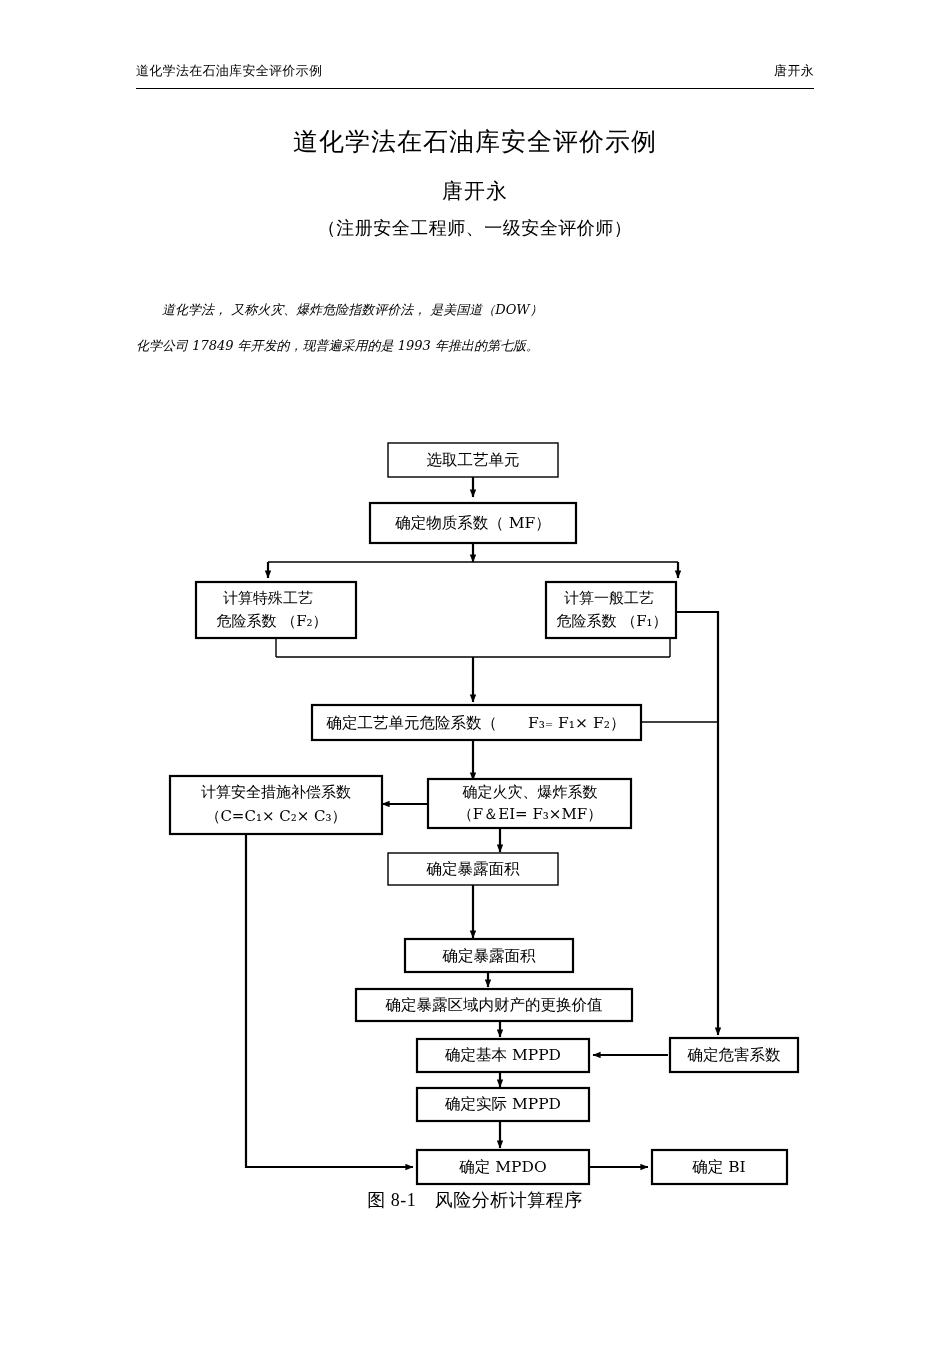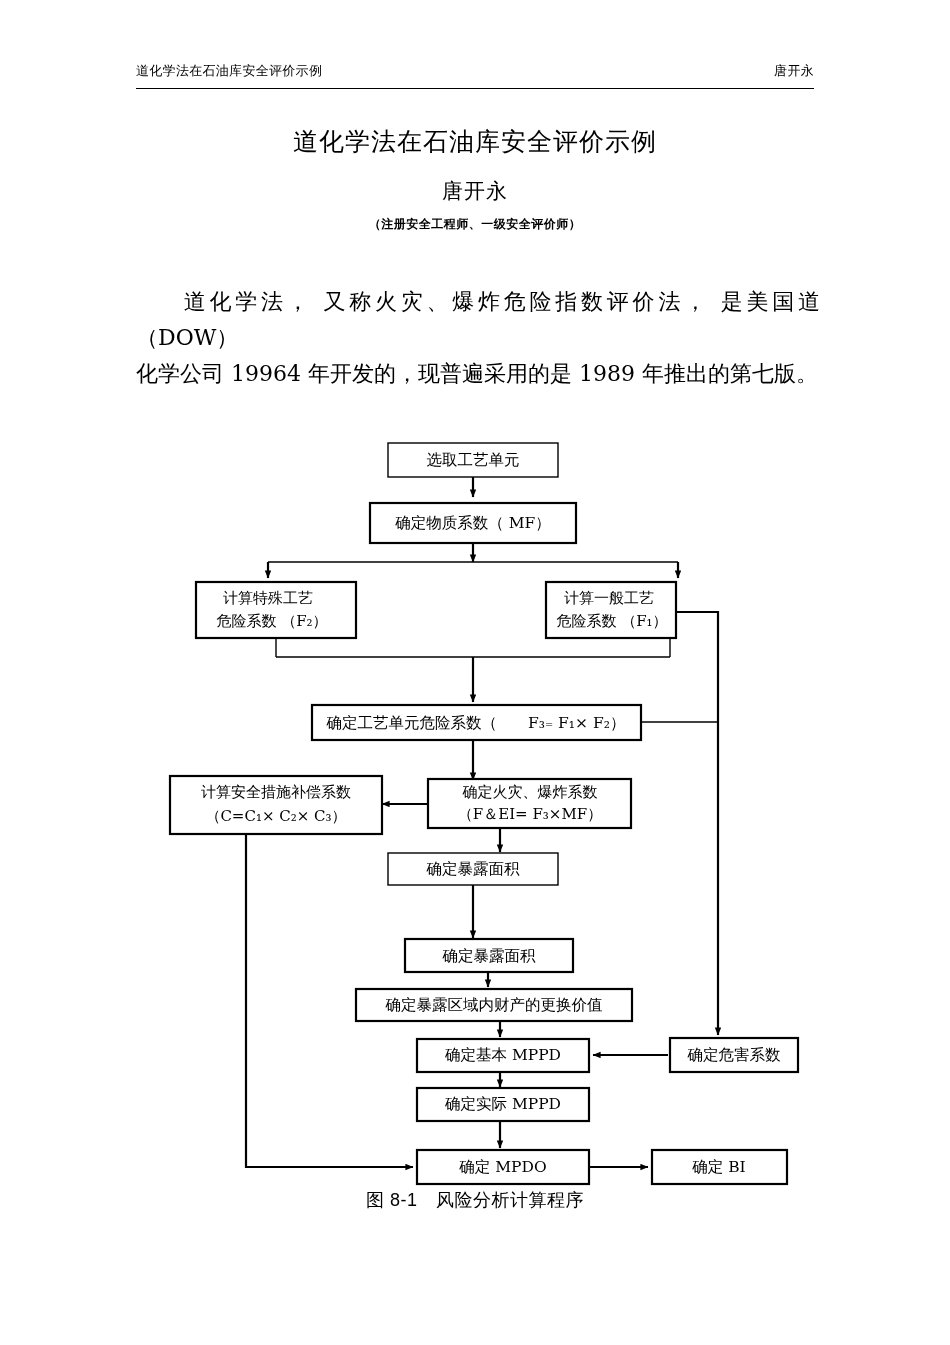--- a/index.html
+++ b/index.html
@@ -63,35 +63,35 @@
     font-size: 21px;
     letter-spacing: 1px;
   }
   .doc-credentials {
     position: absolute;
     left: 0;
     top: 216px;
     width: 950px;
     text-align: center;
     font-family: "DejaVu Serif", "Liberation Serif", serif;
-    font-size: 12px;
+    font-size: 18px;
     letter-spacing: 0.5px;
-    font-weight: bold;
   }
 
   
   .body-para {
     position: absolute;
     left: 136px;
-    top: 284px;
+    top: 292px;
     width: 684px;
     font-family: "DejaVu Serif", "Liberation Serif", serif;
-    font-size: 22px;
+    font-size: 13px;
     line-height: 36px;
     text-align: justify;
+    font-style: italic;
   }
   .body-para .indent { display: inline-block; width: 2em; }
 
   
   .chart {
     position: absolute;
     left: 0;
     top: 16px;
     width: 950px;
     height: 1345px;
@@ -112,21 +112,21 @@
   }
   .conn { stroke: #000000; fill: none; }
 
   
   .fig-caption {
     position: absolute;
     left: 0;
     top: 1188px;
     width: 950px;
     text-align: center;
-    font-family: Liberation Sans, sans-serif;
+    font-family: Liberation Serif, serif;
     font-size: 18px;
     letter-spacing: 0.5px;
   }
 </style>
 </head>
 <body>
 
 <div class="page">
 
   <div class="header">
@@ -134,21 +134,21 @@
     <span>唐开永</span>
   </div>
   <div class="header-rule"></div>
 
   <div class="doc-title">道化学法在石油库安全评价示例</div>
   <div class="doc-author">唐开永</div>
   <div class="doc-credentials">（注册安全工程师、一级安全评价师）</div>
 
   <div class="body-para">
     <div><span class="indent"></span><span>道化学法， 又称火灾、爆炸危险指数评价法， 是美国道（DOW）</span></div>
-    <div>化学公司 19964 年开发的，现普遍采用的是 1989 年推出的第七版。</div>
+    <div>化学公司 17849 年开发的，现普遍采用的是 1993 年推出的第七版。</div>
   </div>
 
   <div class="chart">
     <svg width="950" height="1345" viewBox="0 0 950 1345" xmlns="http://www.w3.org/2000/svg">
       <defs>
         <marker id="arrow" markerWidth="9" markerHeight="9" refX="7.6" refY="3.2" orient="auto" markerUnits="userSpaceOnUse">
           <path d="M0,0 L8,3.2 L0,6.4 z" fill="#000"></path>
         </marker>
         <marker id="arrowL" markerWidth="9" markerHeight="9" refX="7.6" refY="3.2" orient="auto" markerUnits="userSpaceOnUse">
           <path d="M0,0 L8,3.2 L0,6.4 z" fill="#000"></path>

